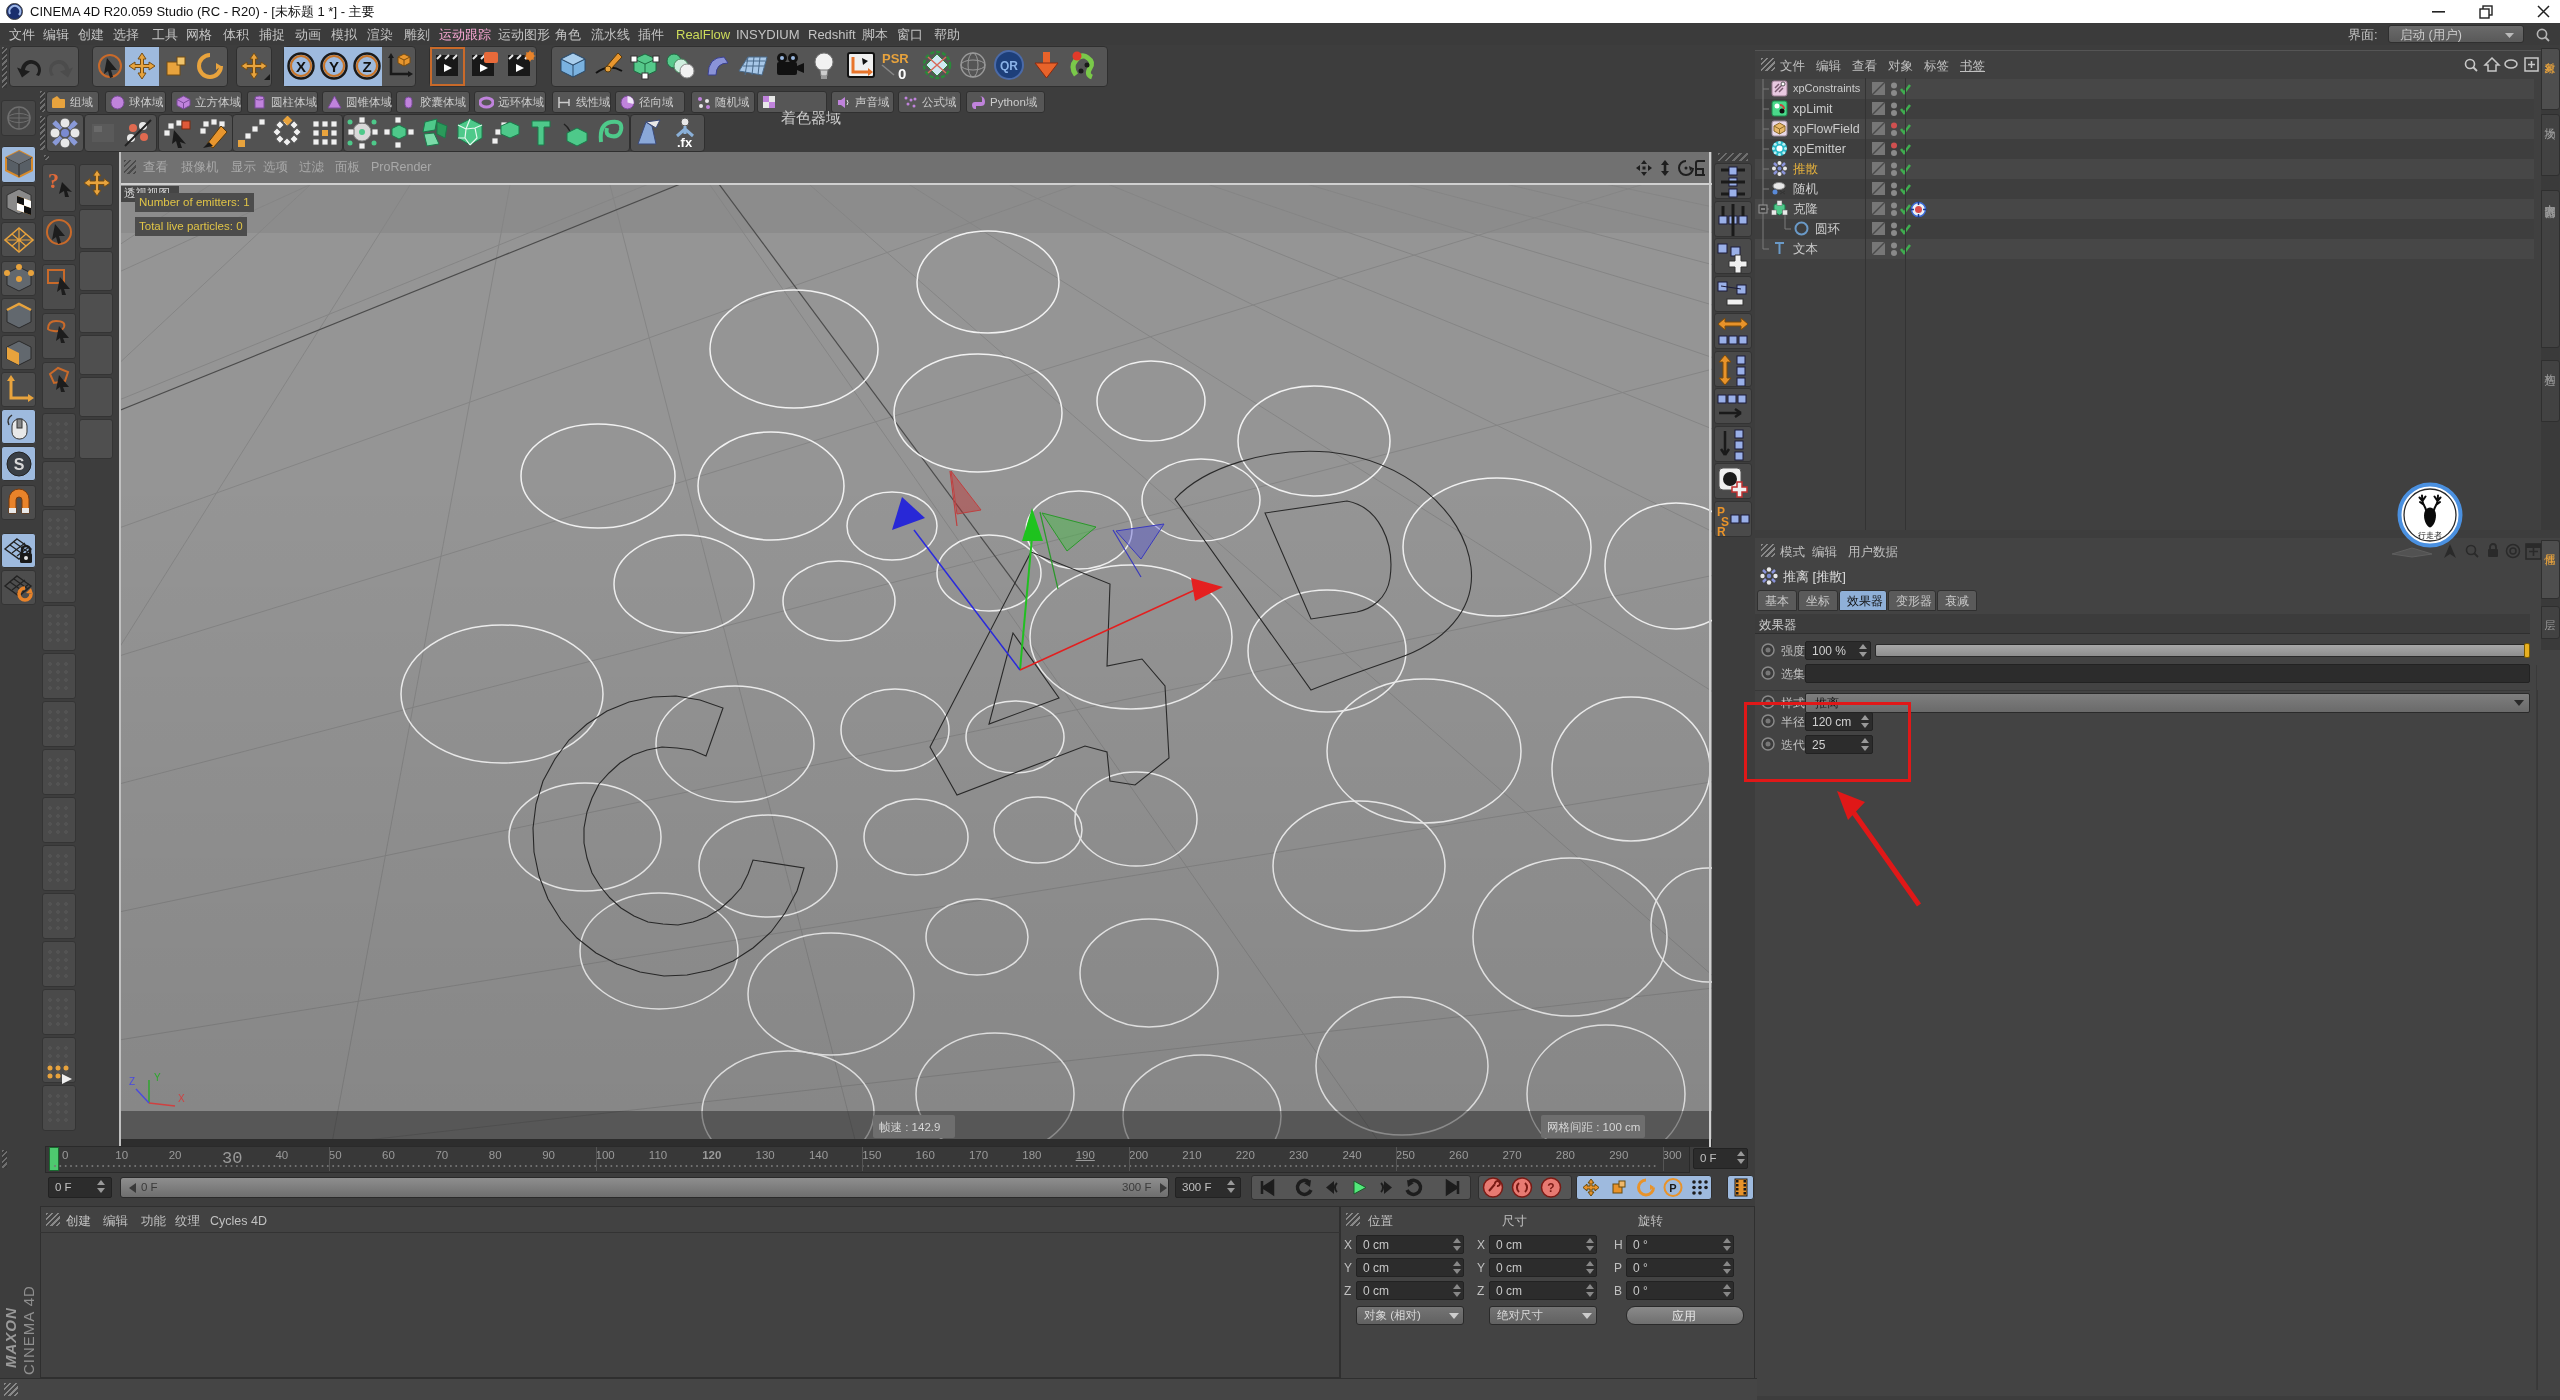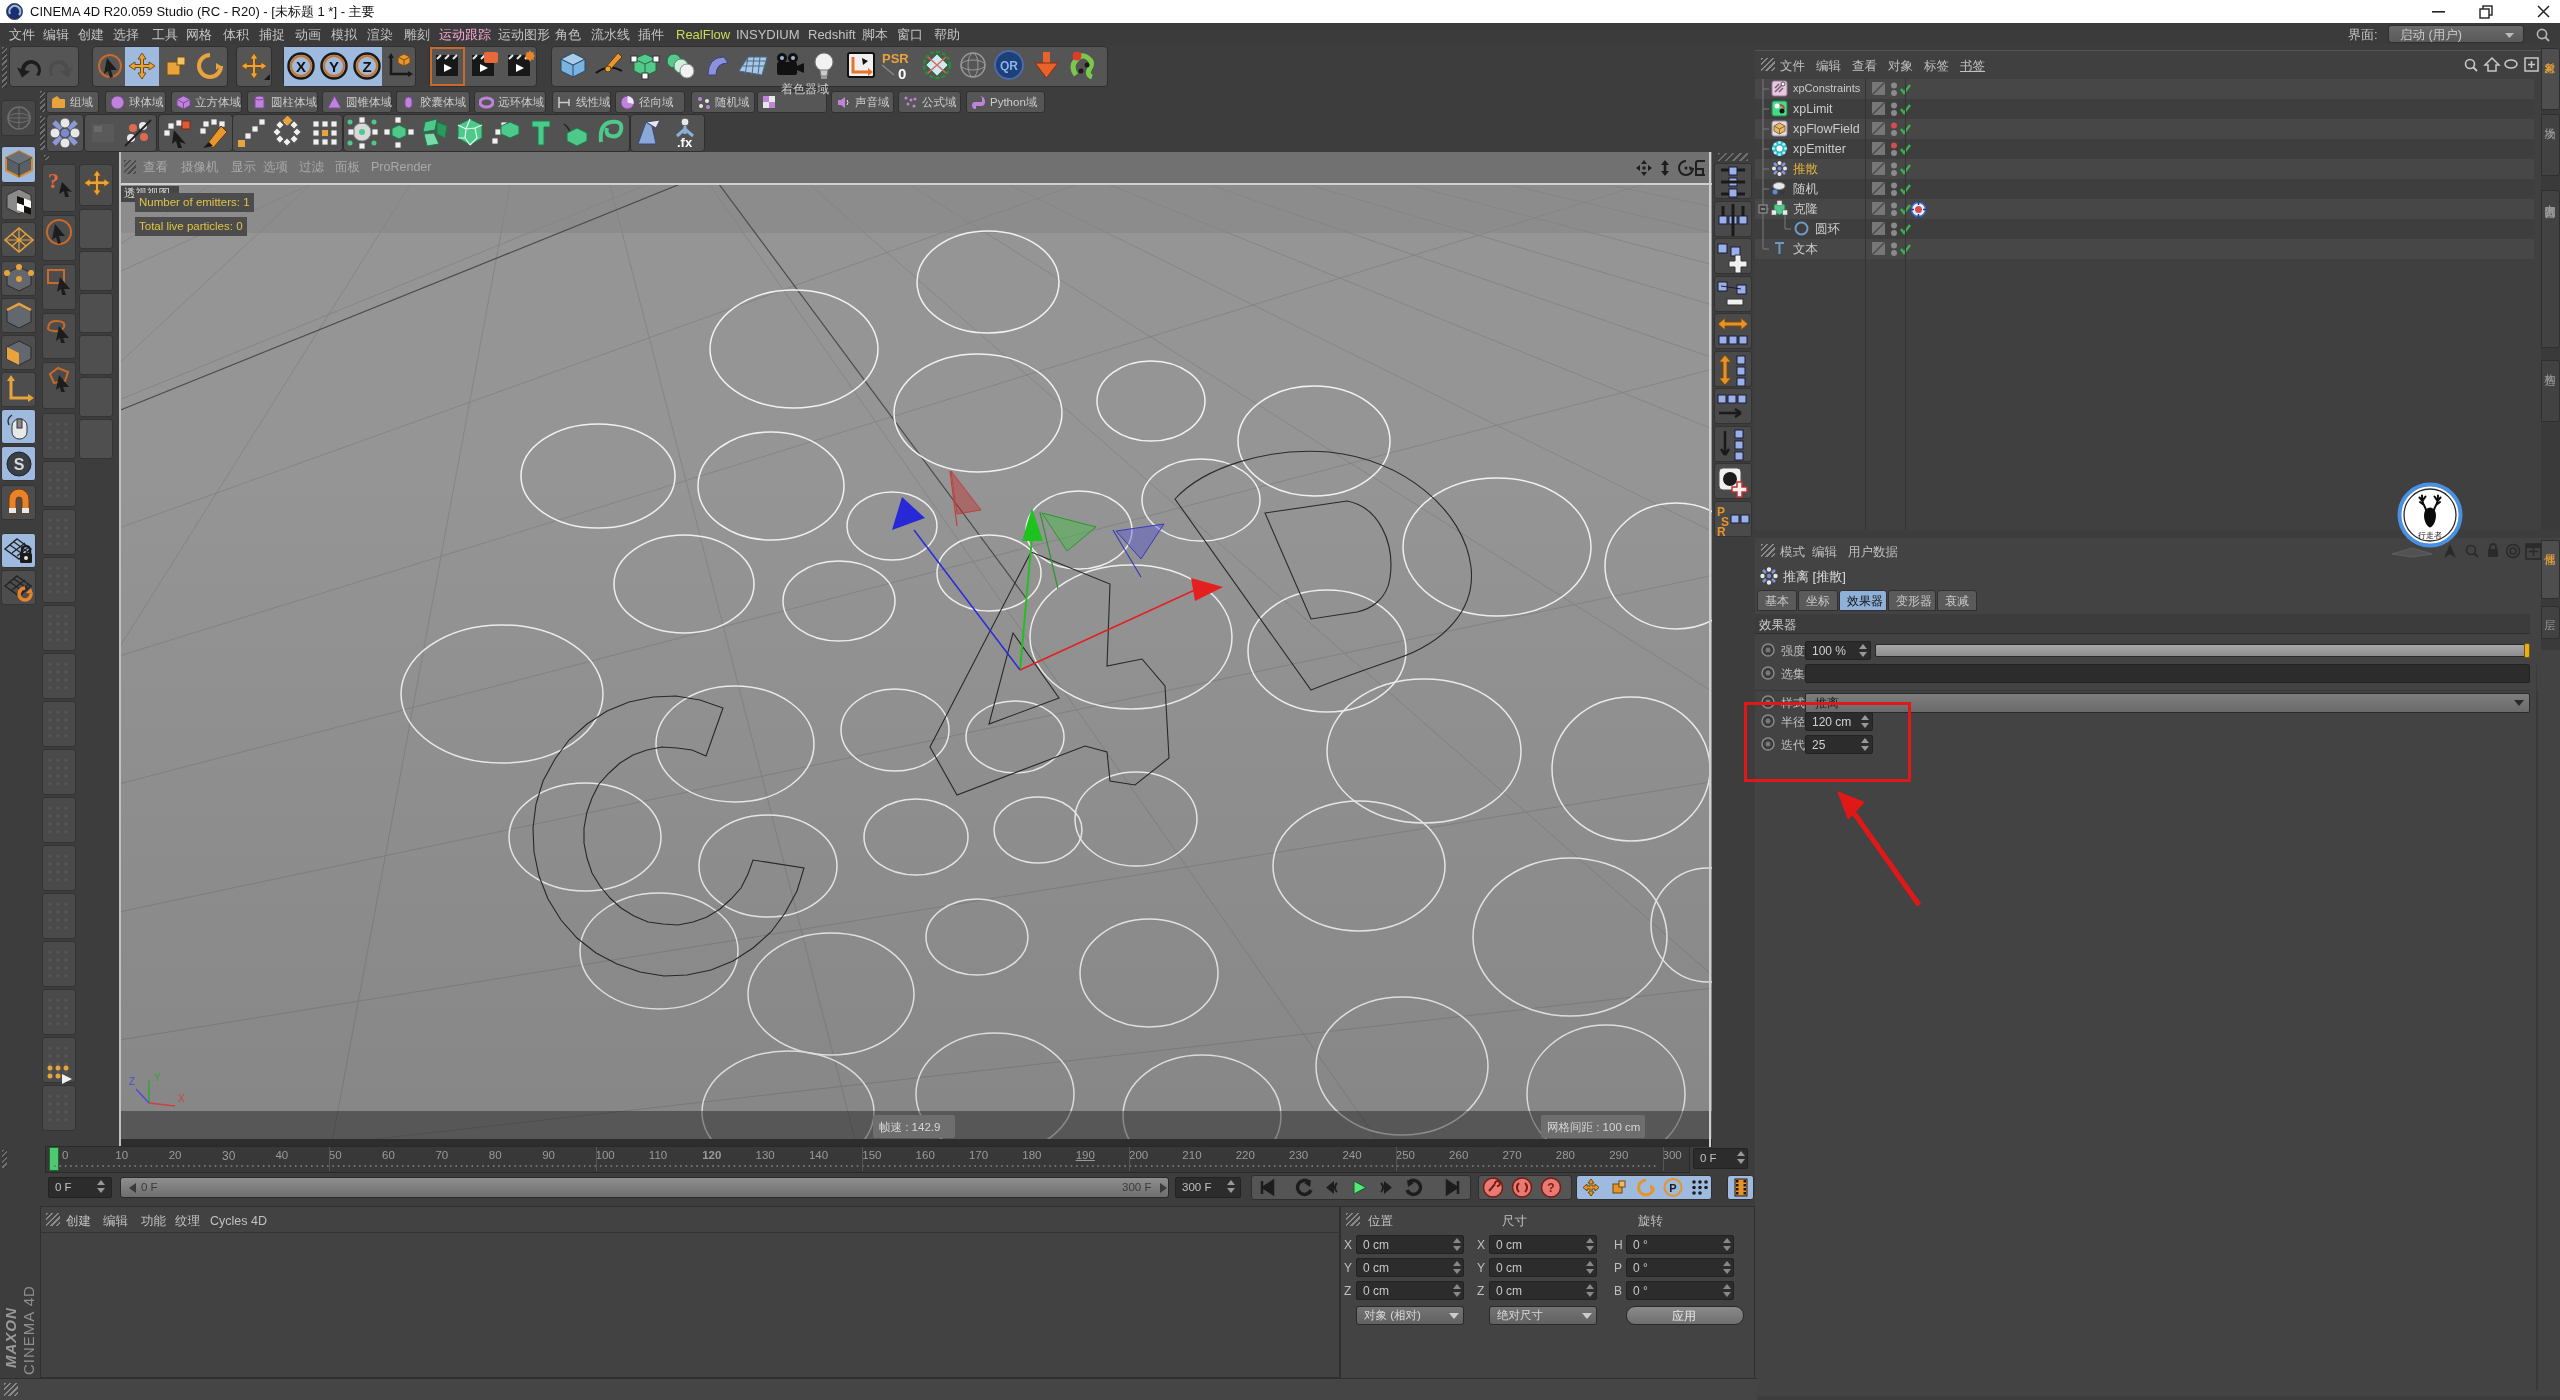--- a/index.html
+++ b/index.html
@@ -268,21 +268,21 @@
     <circle cx="12" cy="12" r="2" fill="#c083dc"></circle>
   </svg>
 <div style="position:absolute;left:715px;top:97px;font-size:11.5px;color:#cccccc;font-weight:400;white-space:nowrap;line-height:1;">随机域</div>
 <div style="position:absolute;left:757px;top:91px;width:70px;height:22px;background:#565656;border-radius:3px;border:1px solid #303030;"></div>
 <svg style="position:absolute;left:762px;top:95px;" width="15" height="15" viewBox="0 0 15 15">
     <rect x="1" y="1" width="6" height="6" fill="#c083dc"></rect>
     <rect x="7" y="7" width="6" height="6" fill="#c083dc"></rect>
     <rect x="7" y="1" width="6" height="6" fill="#e8e8e8"></rect>
     <rect x="1" y="7" width="6" height="6" fill="#e8e8e8"></rect>
   </svg>
-<div style="position:absolute;left:781px;top:83px;font-size:12px;color:#cccccc;font-weight:400;white-space:nowrap;line-height:1;">着色器域</div>
+<div style="position:absolute;left:781px;top:110px;font-size:15px;color:#cccccc;font-weight:400;white-space:nowrap;line-height:1;">着色器域</div>
 <div style="position:absolute;left:831px;top:91px;width:63px;height:22px;background:#565656;border-radius:3px;border:1px solid #303030;"></div>
 <svg style="position:absolute;left:836px;top:95px;" width="15" height="15" viewBox="0 0 15 15">
     <path d="M2,5 L5,5 L9,2 L9,13 L5,10 L2,10 Z" fill="#c083dc"></path>
     <path d="M11,5 Q13,7.5 11,10" fill="none" stroke="#e8e8e8"></path>
   </svg>
 <div style="position:absolute;left:855px;top:97px;font-size:11.5px;color:#cccccc;font-weight:400;white-space:nowrap;line-height:1;">声音域</div>
 <div style="position:absolute;left:898px;top:91px;width:63px;height:22px;background:#565656;border-radius:3px;border:1px solid #303030;"></div>
 <svg style="position:absolute;left:903px;top:95px;" width="15" height="15" viewBox="0 0 15 15">
     <circle cx="3" cy="3" r="1.5" fill="#c083dc"></circle>
     <circle cx="8" cy="5" r="1.5" fill="#c083dc"></circle>
@@ -1130,21 +1130,21 @@
       <path d="M30,29 C29,25 27,24 26.5,20 M26.5,20 L23.5,16.5 M26.5,20 L26,14.5 M26.5,20 L29.5,15.5 M28,24 L24,21"></path>
       <path d="M38,29 C39,25 41,24 41.5,20 M41.5,20 L44.5,16.5 M41.5,20 L42,14.5 M41.5,20 L38.5,15.5 M40,24 L44,21"></path>
     </g>
     <text x="34" y="57" font-size="8" fill="#111" text-anchor="middle" font-family="Liberation Serif">行走者</text>
   </svg>
 <div style="position:absolute;left:45px;top:1146px;width:1645px;height:27px;background:#383838;border:1px solid #2a2a2a;"></div>
 <div style="position:absolute;left:49px;top:1147px;width:10px;height:24px;background:#4ec96f;border:1px solid #1a6a30;"></div>
 <div style="position:absolute;left:62.0px;top:1150px;font-size:11.5px;color:#9a9a9a;font-weight:400;white-space:nowrap;line-height:1;">0</div>
 <div style="position:absolute;left:115.35px;top:1150px;font-size:11.5px;color:#9a9a9a;font-weight:400;white-space:nowrap;line-height:1;">10</div>
 <div style="position:absolute;left:168.7px;top:1150px;font-size:11.5px;color:#9a9a9a;font-weight:400;white-space:nowrap;line-height:1;">20</div>
-<div style="position:absolute;left:222.05px;top:1150px;font-size:12px;color:#9a9a9a;font-weight:400;white-space:nowrap;line-height:1;">30</div>
+<div style="position:absolute;left:222.05px;top:1150px;font-size:17px;color:#9a9a9a;font-weight:400;white-space:nowrap;line-height:1;font-family:Liberation Mono, monospace;">30</div>
 <div style="position:absolute;left:275.4px;top:1150px;font-size:11.5px;color:#9a9a9a;font-weight:400;white-space:nowrap;line-height:1;">40</div>
 <div style="position:absolute;left:328.75px;top:1150px;font-size:11.5px;color:#9a9a9a;font-weight:400;white-space:nowrap;line-height:1;">50</div>
 <div style="position:absolute;left:382.1px;top:1150px;font-size:11.5px;color:#9a9a9a;font-weight:400;white-space:nowrap;line-height:1;">60</div>
 <div style="position:absolute;left:435.45px;top:1150px;font-size:11.5px;color:#9a9a9a;font-weight:400;white-space:nowrap;line-height:1;">70</div>
 <div style="position:absolute;left:488.8px;top:1150px;font-size:11.5px;color:#9a9a9a;font-weight:400;white-space:nowrap;line-height:1;">80</div>
 <div style="position:absolute;left:542.1500000000001px;top:1150px;font-size:11.5px;color:#9a9a9a;font-weight:400;white-space:nowrap;line-height:1;">90</div>
 <div style="position:absolute;left:595.5px;top:1150px;font-size:11.5px;color:#9a9a9a;font-weight:400;white-space:nowrap;line-height:1;">100</div>
 <div style="position:absolute;left:648.85px;top:1150px;font-size:11.5px;color:#9a9a9a;font-weight:400;white-space:nowrap;line-height:1;">110</div>
 <div style="position:absolute;left:702.2px;top:1150px;font-size:11.5px;color:#9a9a9a;font-weight:700;white-space:nowrap;line-height:1;">120</div>
 <div style="position:absolute;left:755.5500000000001px;top:1150px;font-size:11.5px;color:#9a9a9a;font-weight:400;white-space:nowrap;line-height:1;">130</div>

